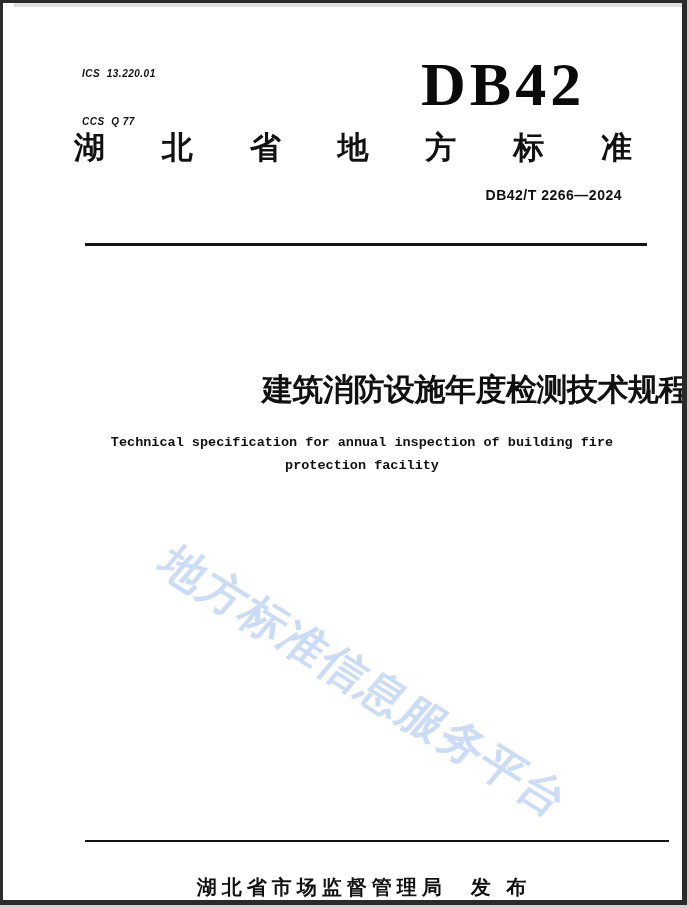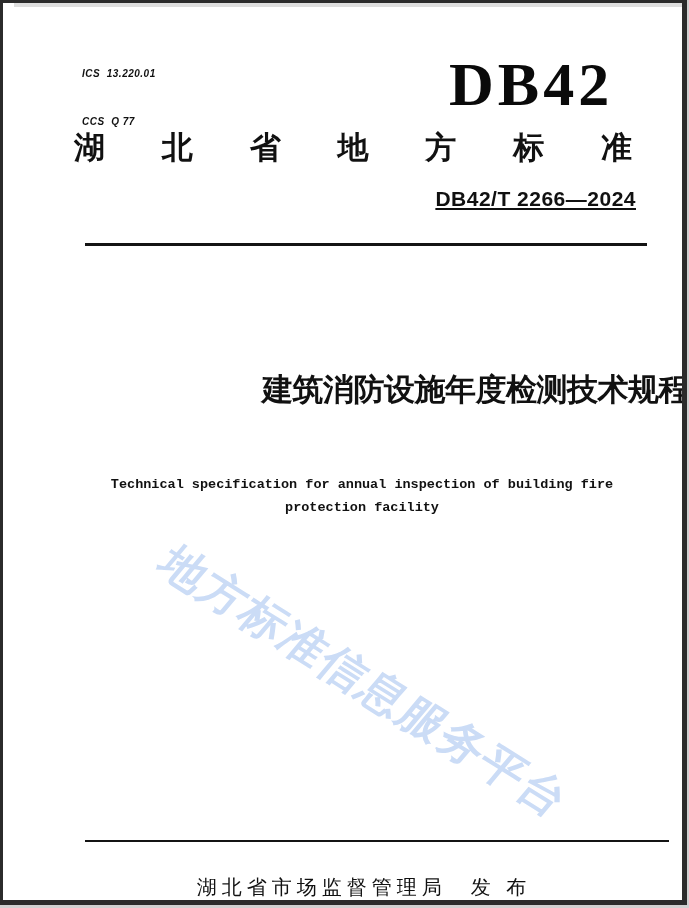--- a/index.html
+++ b/index.html
@@ -25,46 +25,46 @@
   
   .ics-block {
     position: absolute; left: 82px; top: 34px;
     font-size: 10px; font-weight: bold; line-height: 16px;
     letter-spacing: 0.5px; white-space: pre; font-style: italic;
   }
   .db-code {
     position: absolute; left: 421px; top: 53px;
     font-family: "Liberation Serif", serif;
     font-weight: bold; font-size: 62px; line-height: 62px;
-    letter-spacing: 4px; color: #0a0a0a; margin-left: 28px;
+    letter-spacing: 4px; color: #0a0a0a;
   }
   .std-type {
     position: absolute; left: 74px; top: 130px; width: 558px;
     display: flex; justify-content: space-between;
     font-size: 31px; font-weight: bold; line-height: 36px;
   }
   .doc-number {
-    position: absolute; right: 53px; top: 187px;
-    font-size: 21px; font-weight: bold; letter-spacing: 0.5px; text-decoration: underline;
+    position: absolute; right: 67px; top: 187px;
+    font-size: 14px; font-weight: bold; letter-spacing: 0.5px;
   }
   .rule { position: absolute; background: #141414; }
   .rule-top    { left: 85px; top: 243px; width: 562px; height: 3px; }
   .rule-bottom { left: 85px; top: 840px; width: 584px; height: 2px; }
 
   
   .title-cn {
     position: absolute; left: 35px; right: 0; top: 369px;
     text-align: right;
     font-size: 31px; font-weight: bold; letter-spacing: -0.5px;
   }
   .title-en {
     position: absolute; left: 35px; right: 0; top: 431px;
     text-align: center;
     font-family: "Liberation Mono", monospace;
-    font-size: 13.5px; font-weight: bold; line-height: 23px; margin-top: 42px;
+    font-size: 13.5px; font-weight: bold; line-height: 23px;
   }
 
   
   .watermark {
     position: absolute; left: 94px; top: 652px; width: 540px;
     text-align: center;
     font-size: 45px; font-weight: bold; letter-spacing: 2px;
     color: #cbdcf6;
     transform: rotate(32deg) skewX(-8deg);
     transform-origin: center center;
@@ -74,21 +74,21 @@
 
   
   .date-row {
     position: absolute; left: 86px; top: 817px; width: 581px;
     display: flex; justify-content: space-between;
     font-size: 17px; font-weight: bold; letter-spacing: 0.5px;
   }
   .publisher-row {
     position: absolute; left: 39px; right: 0; top: 874px;
     text-align: center;
-    font-size: 20px; font-weight: normal; letter-spacing: 5px;
+    font-size: 20px; font-weight: bold; letter-spacing: 5px;
     white-space: pre;
   }
   .publisher-row .gap { display: inline-block; width: 24px; }
 </style>
 </head>
 <body>
 
 <div>
 
   <div class="ics-block">

